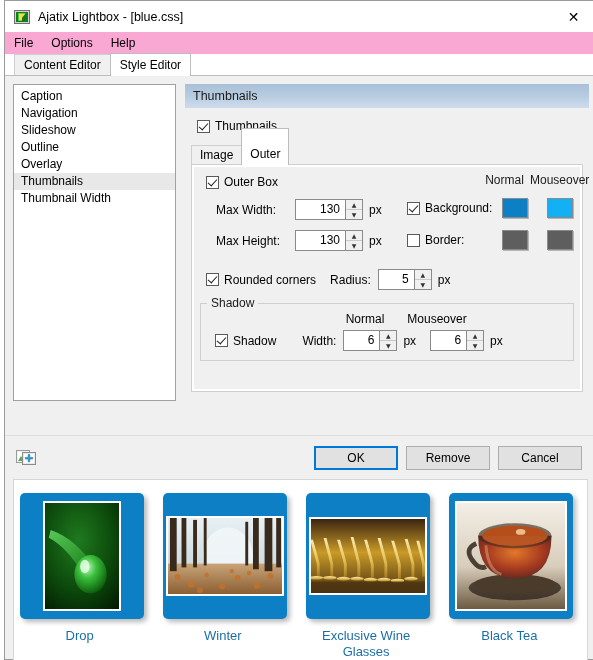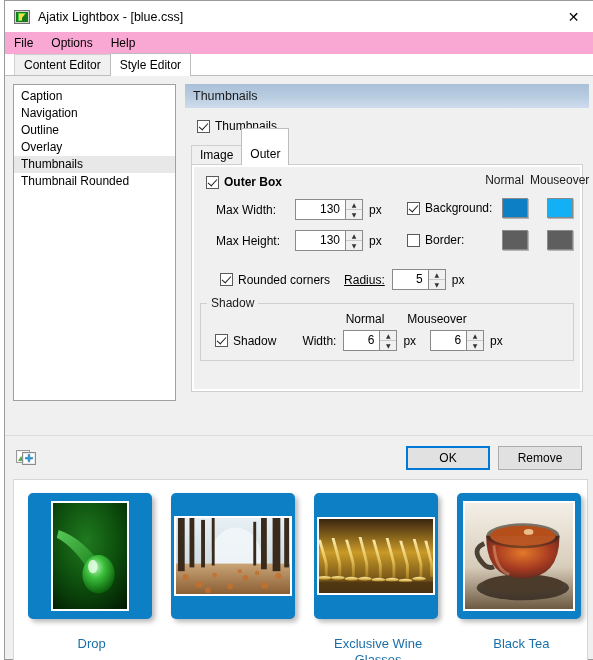--- a/index.html
+++ b/index.html
@@ -227,21 +227,20 @@
     box-sizing: border-box;
     position: relative;
     padding: 10px 0 0 0;
   }
 
   
   .ob-check {
     margin-left: 14px;
     display: flex;
     align-items: center;
-    font-weight: bold;
   }
   .field-row {
     display: flex;
     align-items: center;
     margin-left: 24px;
     margin-top: 10px;
     height: 21px;
   }
   .fld-label {
     font-size: 12px;
@@ -329,21 +328,21 @@
   .sw-cell {
     width: 52px;
     display: flex;
     justify-content: center;
   }
 
   
   .rc-row {
     display: flex;
     align-items: center;
-    margin-left: 28px;
+    margin-left: 14px;
     margin-top: 18px;
     height: 21px;
   }
   .rc-row .cb-label { margin-right: 14px; }
 
   
   .group {
     margin: 13px 8px 0 8px;
     border: 1px solid #cfcfcf;
     position: relative;
@@ -426,22 +425,21 @@
     display: flex;
     align-items: flex-start;
     justify-content: space-around;
     padding-top: 13px;
     box-sizing: border-box;
   }
   .thumb-cell {
     width: 132px;
     display: flex;
     flex-direction: column;
-    align-items: flex-end;
-    gap: 8px;
+    align-items: flex-start;
   }
   .thumb-box {
     width: 124px;
     height: 126px;
     background: #0d7fc4;
     border-radius: 5px;
     box-shadow: 3px 3px 5px rgba(0,0,0,0.28);
     display: flex;
     align-items: center;
     justify-content: center;
@@ -491,24 +489,25 @@
   <div class="tabstrip-main">
     <div class="mtab">Content Editor</div>
     <div class="mtab active">Style Editor</div>
   </div>
 
   <div class="dialog-body">
 
     <div class="sidebar">
       <div class="side-item">Caption</div>
       <div class="side-item">Navigation</div>
+      <div class="side-item">Slideshow</div>
       <div class="side-item">Outline</div>
       <div class="side-item">Overlay</div>
       <div class="side-item selected">Thumbnails</div>
-      <div class="side-item">Thumbnail Rounded</div>
+      <div class="side-item">Thumbnail Width</div>
     </div>
 
     <div class="settings-panel">
 
       <div class="panel-header">Thumbnails</div>
 
       <div class="thumbs-check-row">
         <span class="cb checked"></span>
         <span class="cb-label">Thumbnails</span>
       </div>
@@ -578,21 +577,21 @@
             </span>
             <span class="sw-cell">
               <span class="swatch" style="background:#5e5e5e"></span>
             </span>
           </div>
         </div>
 
         <div class="rc-row">
           <span class="cb checked"></span>
           <span class="cb-label">Rounded corners</span>
-          <span class="cb-label" style="margin-left:0;margin-right:7px;text-decoration:underline;">Radius:</span>
+          <span class="cb-label" style="margin-left:0;margin-right:7px;">Radius:</span>
           <span class="spin narrow">
             <span class="val">5</span>
             <span class="btns">
               <div>▲</div>
               <div>▼</div>
             </span>
           </span>
           <span class="unit">px</span>
         </div>
 
@@ -636,20 +635,21 @@
         <rect x="2" y="4" width="10" height="9" fill="#ffffff"></rect>
         <polygon points="2,13 5,8 8,13" fill="#4caf50"></polygon>
         <rect x="6.5" y="4.5" width="13" height="12" fill="#e8e8e8" stroke="#8c8c8c"></rect>
         <rect x="8" y="6" width="10" height="9" fill="#ffffff"></rect>
         <polygon points="12.2,6.6 13.8,6.6 13.8,9.4 16.6,9.4 16.6,11 13.8,11 13.8,13.8 12.2,13.8 12.2,11 9.4,11 9.4,9.4 12.2,9.4" fill="#29a3dd" stroke="#1b6fa8" stroke-width="0.6"></polygon>
       </svg>
     </div>
     <div class="btn-group">
       <div class="btn primary">OK</div>
       <div class="btn">Remove</div>
+      <div class="btn">Cancel</div>
     </div>
   </div>
 
   <div class="gallery">
 
     <div class="thumb-cell">
       <div class="thumb-box">
         <div class="thumb-img" style="width:78px;height:110px;">
           <svg class="art" viewBox="0 0 78 110" preserveAspectRatio="none">
             <defs>
@@ -714,20 +714,21 @@
               <circle cx="72" cy="63" r="3"></circle>
                 <circle cx="92" cy="71" r="3.5"></circle>
               <circle cx="106" cy="61" r="3"></circle>
                 <circle cx="33" cy="76" r="3"></circle>
               <circle cx="66" cy="56" r="2.2"></circle>
                 <circle cx="84" cy="58" r="2.4"></circle>
             </g>
           </svg>
         </div>
       </div>
+      <div class="thumb-label">Winter</div>
     </div>
 
     <div class="thumb-cell">
       <div class="thumb-box">
         <div class="thumb-img" style="width:118px;height:78px;">
           <svg class="art" viewBox="0 0 118 78" preserveAspectRatio="none">
             <defs>
               <linearGradient id="winebg" x1="0" y1="0" x2="0" y2="1">
                 <stop offset="0%" stop-color="#3a2410"></stop>
                 <stop offset="45%" stop-color="#c99a27"></stop>

